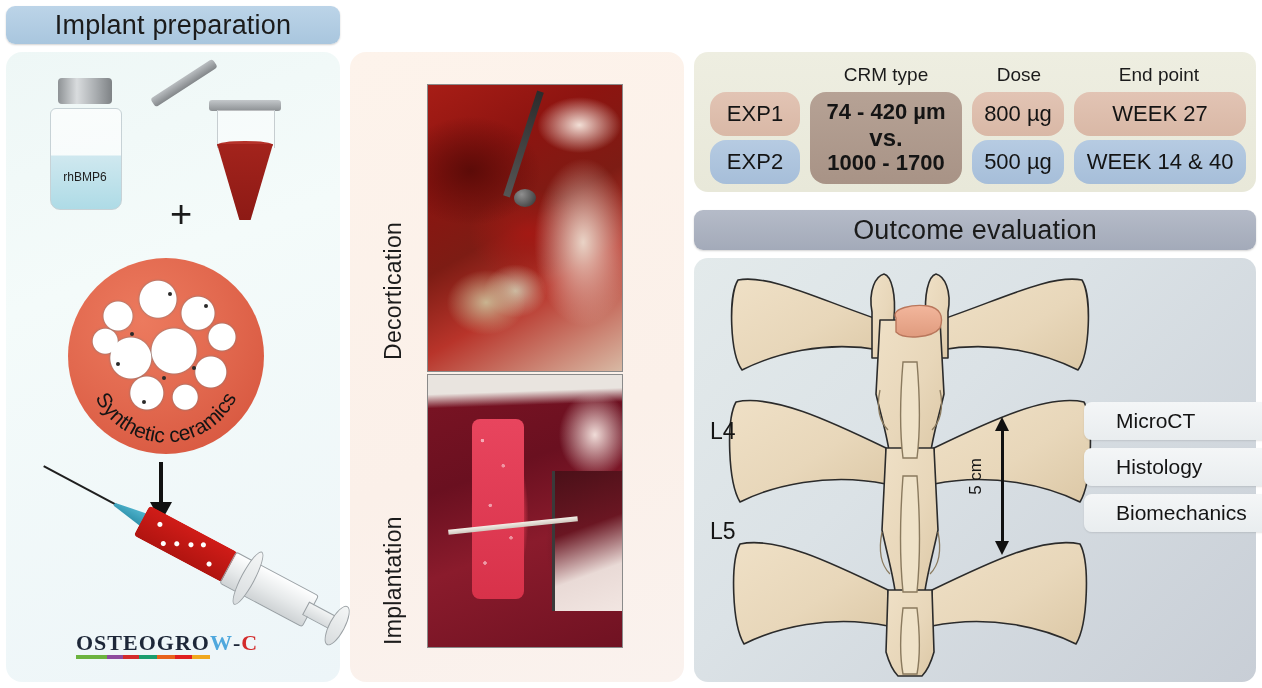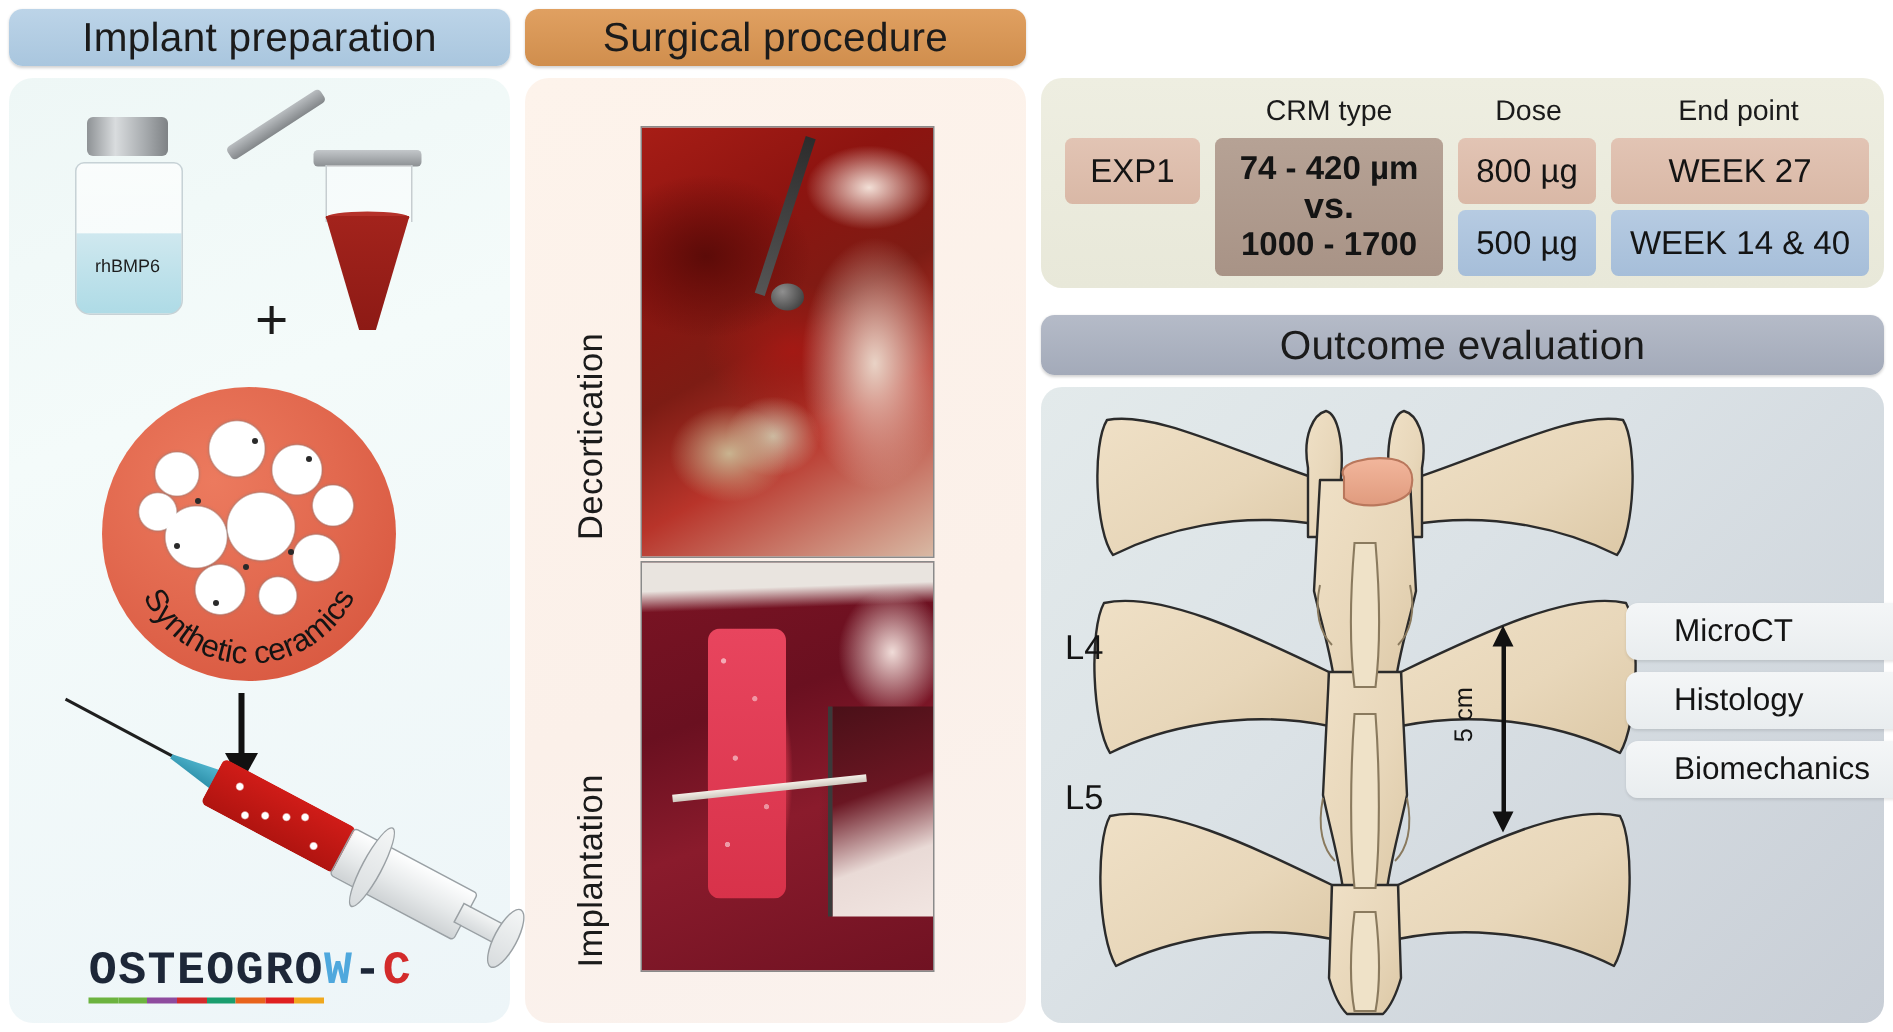--- a/index.html
+++ b/index.html
@@ -98,21 +98,21 @@
     border:1.2px solid #9aa0a4;
     background:linear-gradient(180deg,rgba(255,255,255,.9),#e6e9ea 55%,#cfd3d5);}
   .sy-flange{position:absolute;left:228px;top:40px;width:12px;height:58px;border-radius:50%;
     border:1.2px solid #9aa0a4;background:linear-gradient(180deg,#f4f6f6,#d8dcde);}
   .sy-plunger{position:absolute;left:300px;top:62px;width:34px;height:13px;
     border:1.2px solid #9aa0a4;background:linear-gradient(180deg,#f2f4f4,#d6dadc);}
   .sy-thumb{position:absolute;left:328px;top:48px;width:14px;height:42px;border-radius:50%;
     border:1.2px solid #9aa0a4;background:linear-gradient(180deg,#f4f6f6,#d8dcde);}
 
   .logo{position:absolute;left:0;top:630px;width:334px;text-align:center;
-    font-family:Liberation Mono, monospace;font-weight:700;font-size:31px;letter-spacing:1px;}
+    font-family:Liberation Serif, serif;font-weight:700;font-size:22px;letter-spacing:1px;}
   .logo span{position:relative;}
   .logo .u{display:inline-block;}
 
   
   #hdr-surgical{left:350px;top:6px;width:334px;height:38px;
     background:linear-gradient(180deg,#e0a061 0%,#d08e4d 100%);}
   #panel-surgical{left:350px;top:52px;width:334px;height:630px;
     background:linear-gradient(160deg,#fdf3eb 0%,#fbf0e9 60%,#faf2ee 100%);}
 
   .vlabel{position:absolute;writing-mode:vertical-rl;transform:rotate(180deg);
@@ -155,21 +155,21 @@
   .bur{position:absolute;left:86px;top:104px;width:22px;height:18px;border-radius:50%;
     background:radial-gradient(circle at 35% 30%,#8f8f8f,#2e2e2e);}
 
   
   #hdr-experimental{left:694px;top:6px;width:562px;height:38px;
     background:linear-gradient(180deg,#bec4a5 0%,#aeb590 100%);}
   #panel-experimental{left:694px;top:52px;width:562px;height:140px;
     background:linear-gradient(180deg,#eeeee1 0%,#e8e8d9 100%);border-radius:14px;}
 
   .col-head{position:absolute;font-size:19px;color:#1b1b1b;text-align:center;}
-  .cell{position:absolute;border-radius:5px;display:flex;align-items:center;justify-content:center;
+  .cell{position:absolute;border-radius:16px;display:flex;align-items:center;justify-content:center;
     font-size:22px;color:#141414;text-align:center;line-height:1.12;}
   .c-exp1{background:linear-gradient(180deg,#e2c4b4,#d9b8a6);}
   .c-exp2{background:linear-gradient(180deg,#b6cbe2,#a6bed9);}
   .c-crm{background:linear-gradient(180deg,#b6a295,#a89386);}
 
   #hdr-outcome{left:694px;top:210px;width:562px;height:40px;
     background:linear-gradient(180deg,#b5bbc8 0%,#a3aab9 100%);}
   #panel-outcome{left:694px;top:258px;width:562px;height:424px;border-radius:14px;
     background:linear-gradient(135deg,#e3eaeb 0%,#dbe2e6 40%,#c8ced6 100%);}
 
@@ -245,21 +245,20 @@
     <div class="sy-barrel"></div>
     <div class="sy-flange"></div>
     <div class="sy-plunger"></div>
     <div class="sy-thumb"></div>
   </div>
 
   <div class="logo">
     <span style="color:#1d2738;border-bottom:4px solid #6cb33f;">O</span><span style="color:#1d2738;border-bottom:4px solid #6cb33f;">S</span><span style="color:#1d2738;border-bottom:4px solid #8e4b9e;">T</span><span style="color:#1d2738;border-bottom:4px solid #d32b2b;">E</span><span style="color:#1d2738;border-bottom:4px solid #1a9e6e;">O</span><span style="color:#1d2738;border-bottom:4px solid #e8631c;">G</span><span style="color:#1d2738;border-bottom:4px solid #e02020;">R</span><span style="color:#1d2738;border-bottom:4px solid #f0a81e;">O</span><span class="u" style="color:#4fa8dd;">W</span><span style="color:#1d2738;">-</span><span style="color:#d32b2b;">C</span>
   </div>
 
-  <div class="hdr" id="hdr-surgical">Surgical procedure</div>
   <div class="panel" id="panel-surgical"></div>
 
   <div class="vlabel" id="lbl-decortication">Decortication</div>
   <div class="vlabel" id="lbl-implantation">Implantation</div>
 
   <div class="photo" id="photo-decortication">
     <div class="instrument"></div>
     <div class="bur"></div>
   </div>
 
@@ -269,20 +268,21 @@
     <div class="tool-bar"></div>
   </div>
 
   <div class="panel" id="panel-experimental"></div>
 
   <div class="col-head" style="left:810px;top:64px;width:152px;">CRM type</div>
   <div class="col-head" style="left:968px;top:64px;width:102px;">Dose</div>
   <div class="col-head" style="left:1078px;top:64px;width:162px;">End point</div>
 
   <div class="cell c-exp1" style="left:710px;top:92px;width:90px;height:44px;">EXP1</div>
+  <div class="cell c-exp2" style="left:710px;top:140px;width:90px;height:44px;">EXP2</div>
 
   <div class="cell c-crm" style="left:810px;top:92px;width:152px;height:92px;flex-direction:column;font-weight:bold;">
     <span>74 - 420 µm</span>
     <span style="font-size:24px">vs.</span>
     <span>1000 - 1700</span>
   </div>
 
   <div class="cell c-exp1" style="left:972px;top:92px;width:92px;height:44px;">800 µg</div>
   <div class="cell c-exp2" style="left:972px;top:140px;width:92px;height:44px;">500 µg</div>
 

